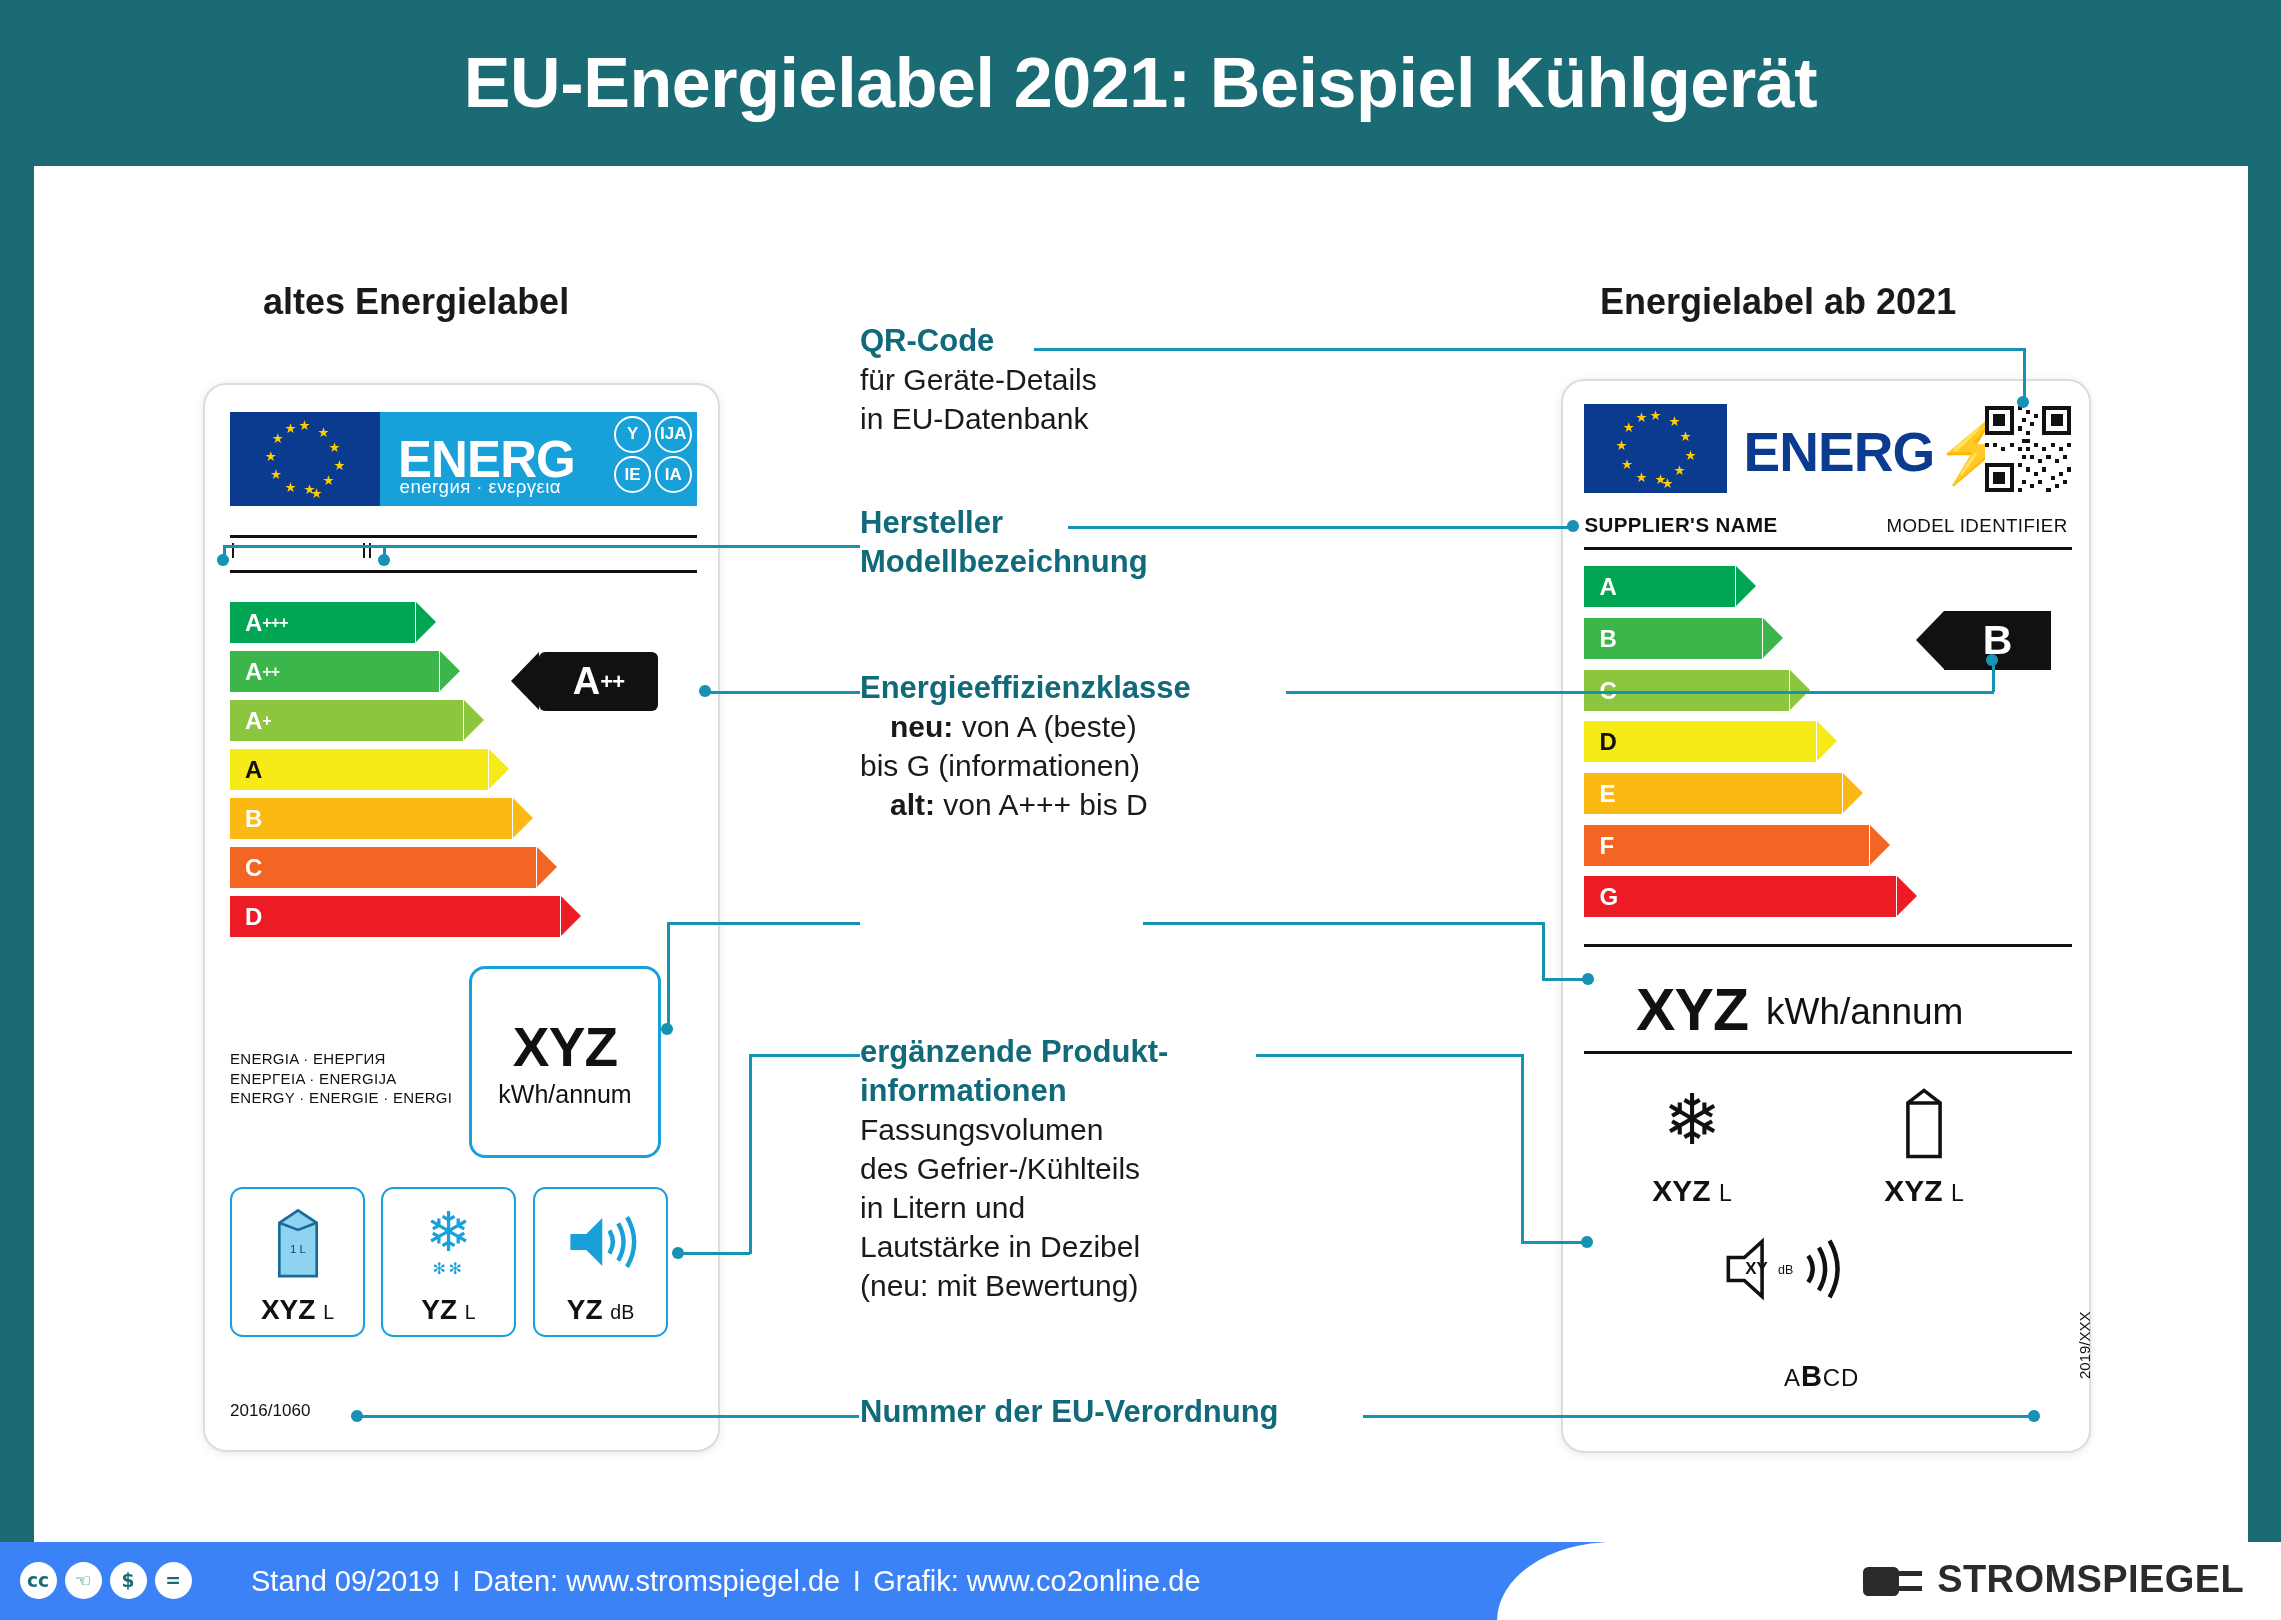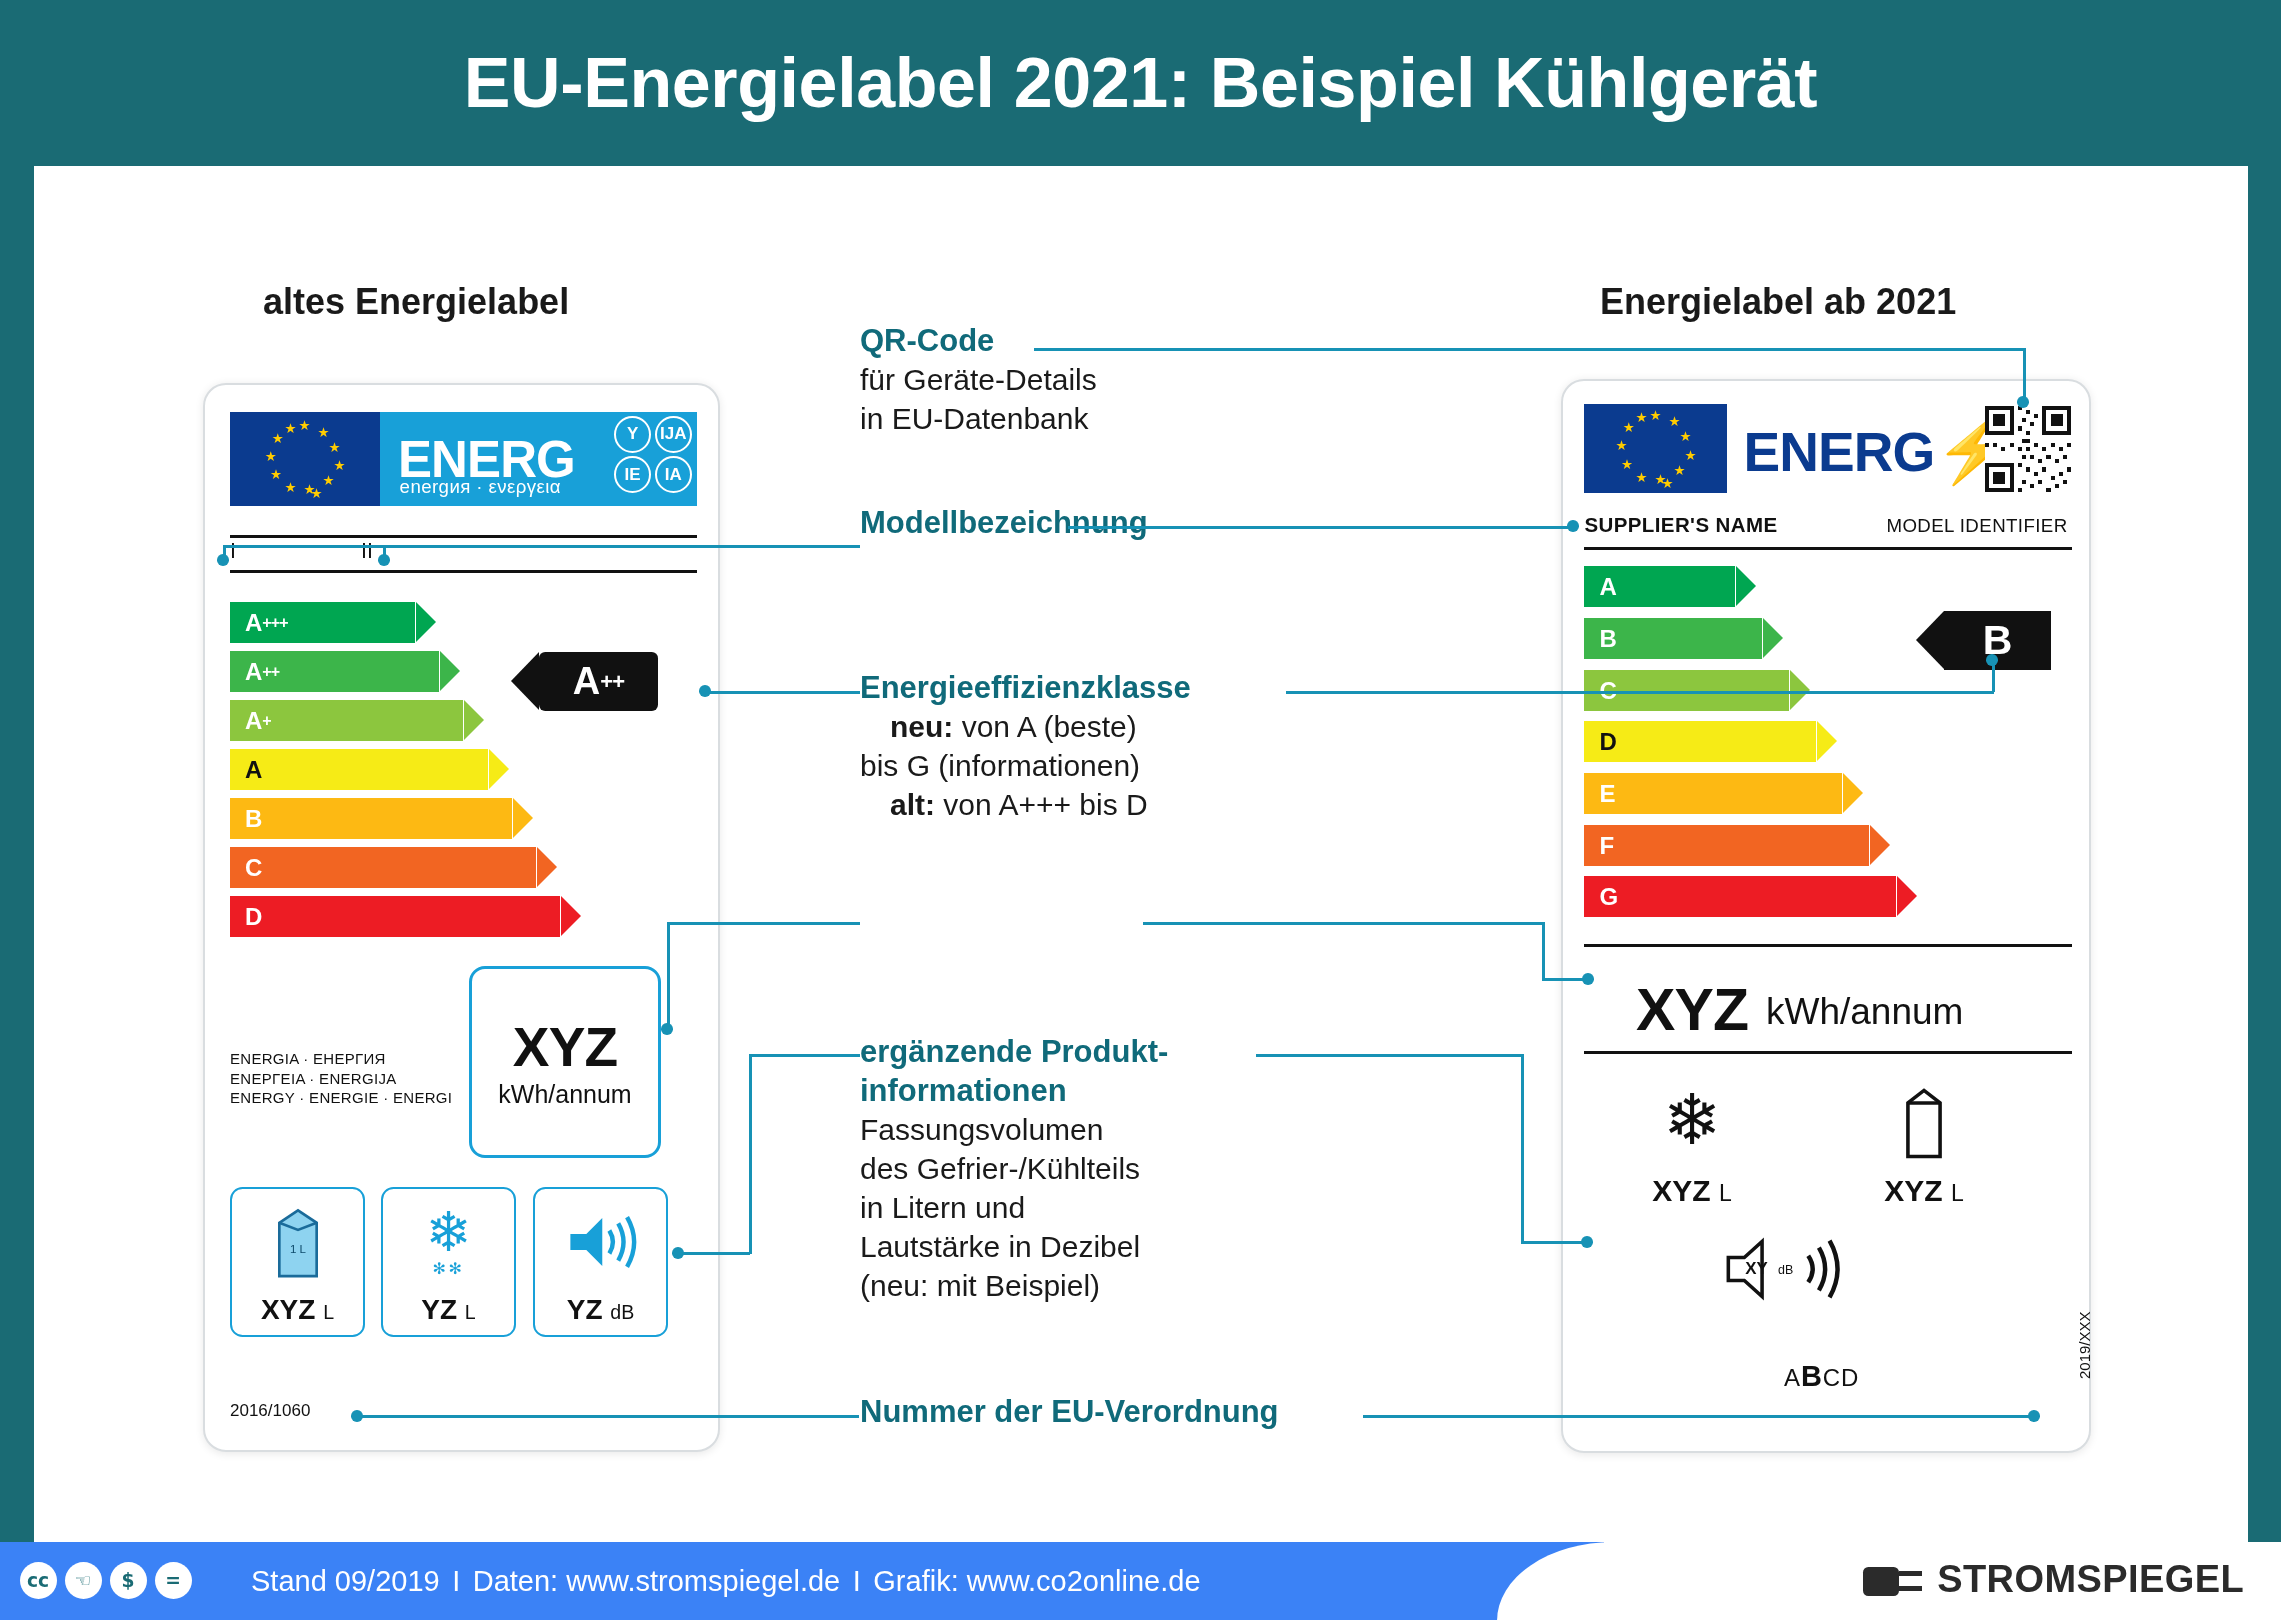--- a/index.html
+++ b/index.html
@@ -498,20 +498,21 @@
   <div class="ann" style="left:860px; top:321px; width:499px;">
     <h3>QR-Code</h3>
     <p>für Geräte-Details</p>
     <p>in EU-Datenbank</p>
   </div>
   <div class="ln h" style="left:1034px; top:348px; width:992px;"></div>
   <div class="ln v" style="left:2023px; top:348px; height:53px;"></div>
   <div class="dot" style="left:2017px; top:396px;"></div>
 
   <div class="ann" style="left:860px; top:503px; width:499px;">
+    <h3>Hersteller</h3>
     <h3>Modellbezeichnung</h3>
   </div>
   <div class="ln h" style="left:223px; top:545px; width:637px;"></div>
   <div class="ln v" style="left:223px; top:545px; height:19.6px;"></div>
   <div class="dot" style="left:217px; top:554px;"></div>
   <div class="ln v" style="left:383px; top:545px; height:19.6px;"></div>
   <div class="dot" style="left:378px; top:554px;"></div>
   <div class="ln h" style="left:1068px; top:526px; width:503px;"></div>
   <div class="dot" style="left:1567px; top:520px;"></div>
 
@@ -535,21 +536,21 @@
   <div class="ln h" style="left:1542px; top:978px; width:45px;"></div>
   <div class="dot" style="left:1582px; top:973px;"></div>
 
   <div class="ann" style="left:860px; top:1032px; width:570px;">
     <h3>ergänzende Produkt-</h3>
     <h3>informationen</h3>
     <p>Fassungsvolumen</p>
     <p>des Gefrier-/Kühlteils</p>
     <p>in Litern und</p>
     <p>Lautstärke in Dezibel</p>
-    <p>(neu: mit Beispiel)</p>
+    <p>(neu: mit Bewertung)</p>
   </div>
   <div class="ln h" style="left:749px; top:1054px; width:111px;"></div>
   <div class="ln v" style="left:749px; top:1054px; height:200px;"></div>
   <div class="ln h" style="left:677px; top:1252px; width:73px;"></div>
   <div class="dot" style="left:672px; top:1247px;"></div>
   <div class="ln h" style="left:1256px; top:1054px; width:267px;"></div>
   <div class="ln v" style="left:1521px; top:1054px; height:189px;"></div>
   <div class="ln h" style="left:1521px; top:1241px; width:64px;"></div>
   <div class="dot" style="left:1581px; top:1236px;"></div>
 

